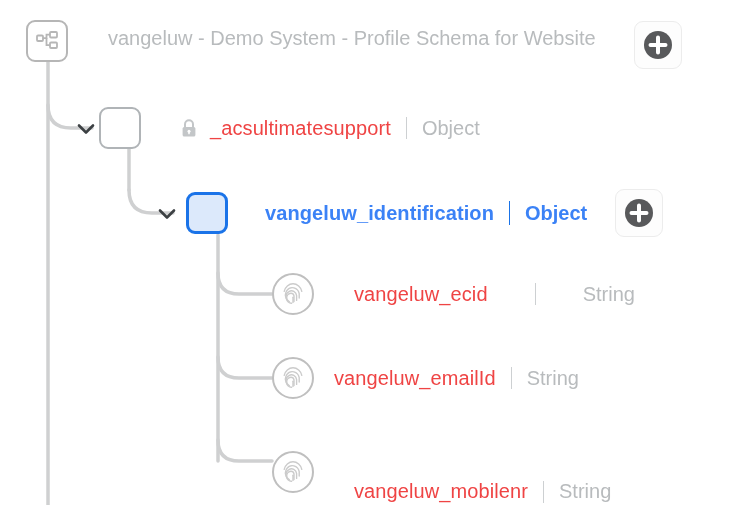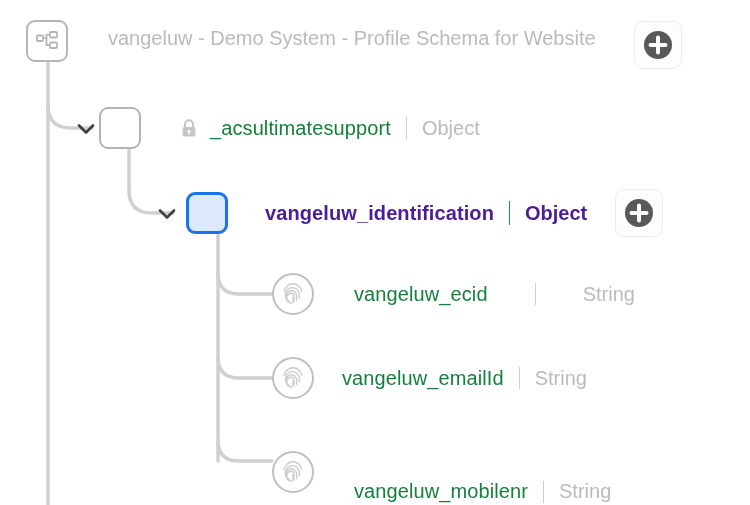--- a/index.html
+++ b/index.html
@@ -83,38 +83,38 @@
   }
   .fp-circle svg { display: block; }
 
   
   .label-wrap {
     display: flex;
     align-items: center;
   }
   .node-name {
     font-size: 20px;
-    color: #15803d;
+    color: #ef4444;
     letter-spacing: 0.1px;
   }
   .node-sep {
     display: inline-block;
     width: 1px;
     height: 22px;
     background: #cdd0d2;
     margin: 0 15px;
   }
   .node-type {
     font-size: 20px;
     color: #b8bbbd;
     text-align: center;
   }
   .selected-row .node-name,
   .selected-row .node-type {
-    color: #4c1d95;
+    color: #3b82f6;
     font-weight: bold;
   }
   .selected-row .node-sep {
     background: #1a73e8;
     height: 24px;
   }
 
   .title-text {
     font-size: 20px;
     color: #b8bbbd;
@@ -273,21 +273,21 @@
       <svg width="22" height="24" viewBox="0 0 22 24">
         <g fill="none" stroke="#cbcbcb" stroke-width="1.4" stroke-linecap="round">
           <path d="M2.2,9.4 A9,9.6 0 0 1 19.8,9.4"></path>
           <path d="M4.6,16.8 A7,7.4 0 0 1 4.8,8.6 A7,7.4 0 0 1 17.2,11.6 L17.2,16"></path>
           <path d="M7.3,19.6 A5,5.4 0 0 1 6.9,9.6 A5,5.4 0 0 1 14.6,13.6 L14.6,18.4"></path>
           <path d="M9.6,21.2 A3.1,3.4 0 0 1 8.9,11.2 A3.1,3.4 0 0 1 12,13.8 L12,19.6"></path>
           <path d="M11,15.2 L11,20.4"></path>
         </g>
       </svg>
     </div>
-    <div class="label-wrap" style="margin-left:28px;">
+    <div class="label-wrap" style="margin-left:20px;">
       <span class="node-name">vangeluw_emailId</span>
       <span class="node-sep"></span>
       <span class="node-type">String</span>
     </div>
   </div>
 
   <div class="node-row" style="left:272px; top:440px;">
     <div class="fp-circle">
       <svg width="22" height="24" viewBox="0 0 22 24">
         <g fill="none" stroke="#cbcbcb" stroke-width="1.4" stroke-linecap="round">

